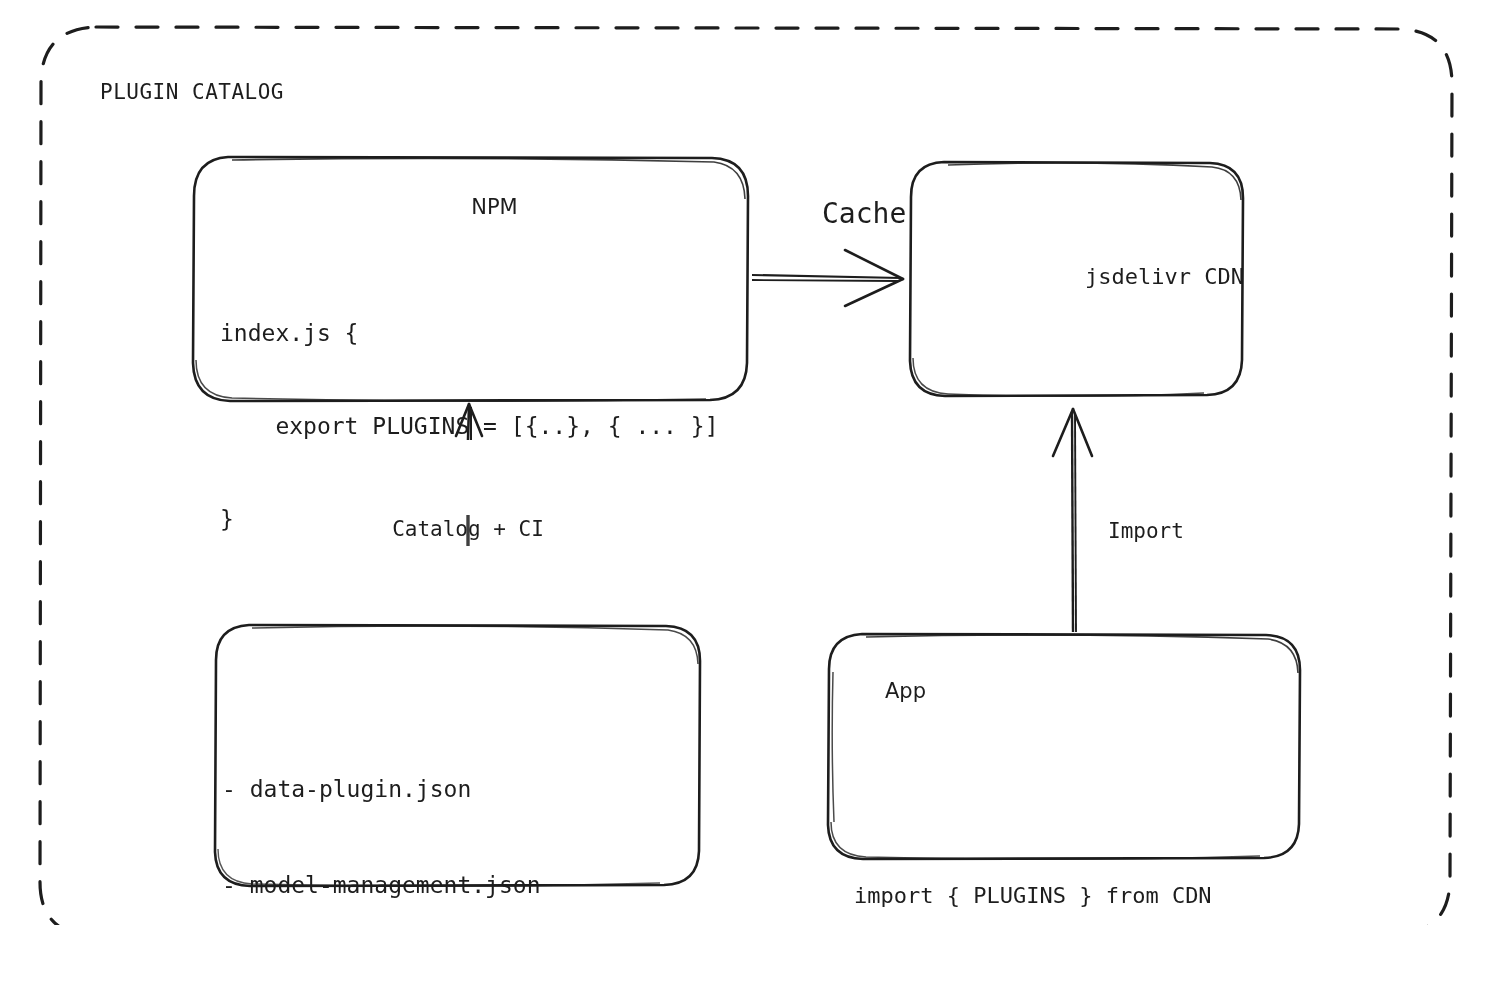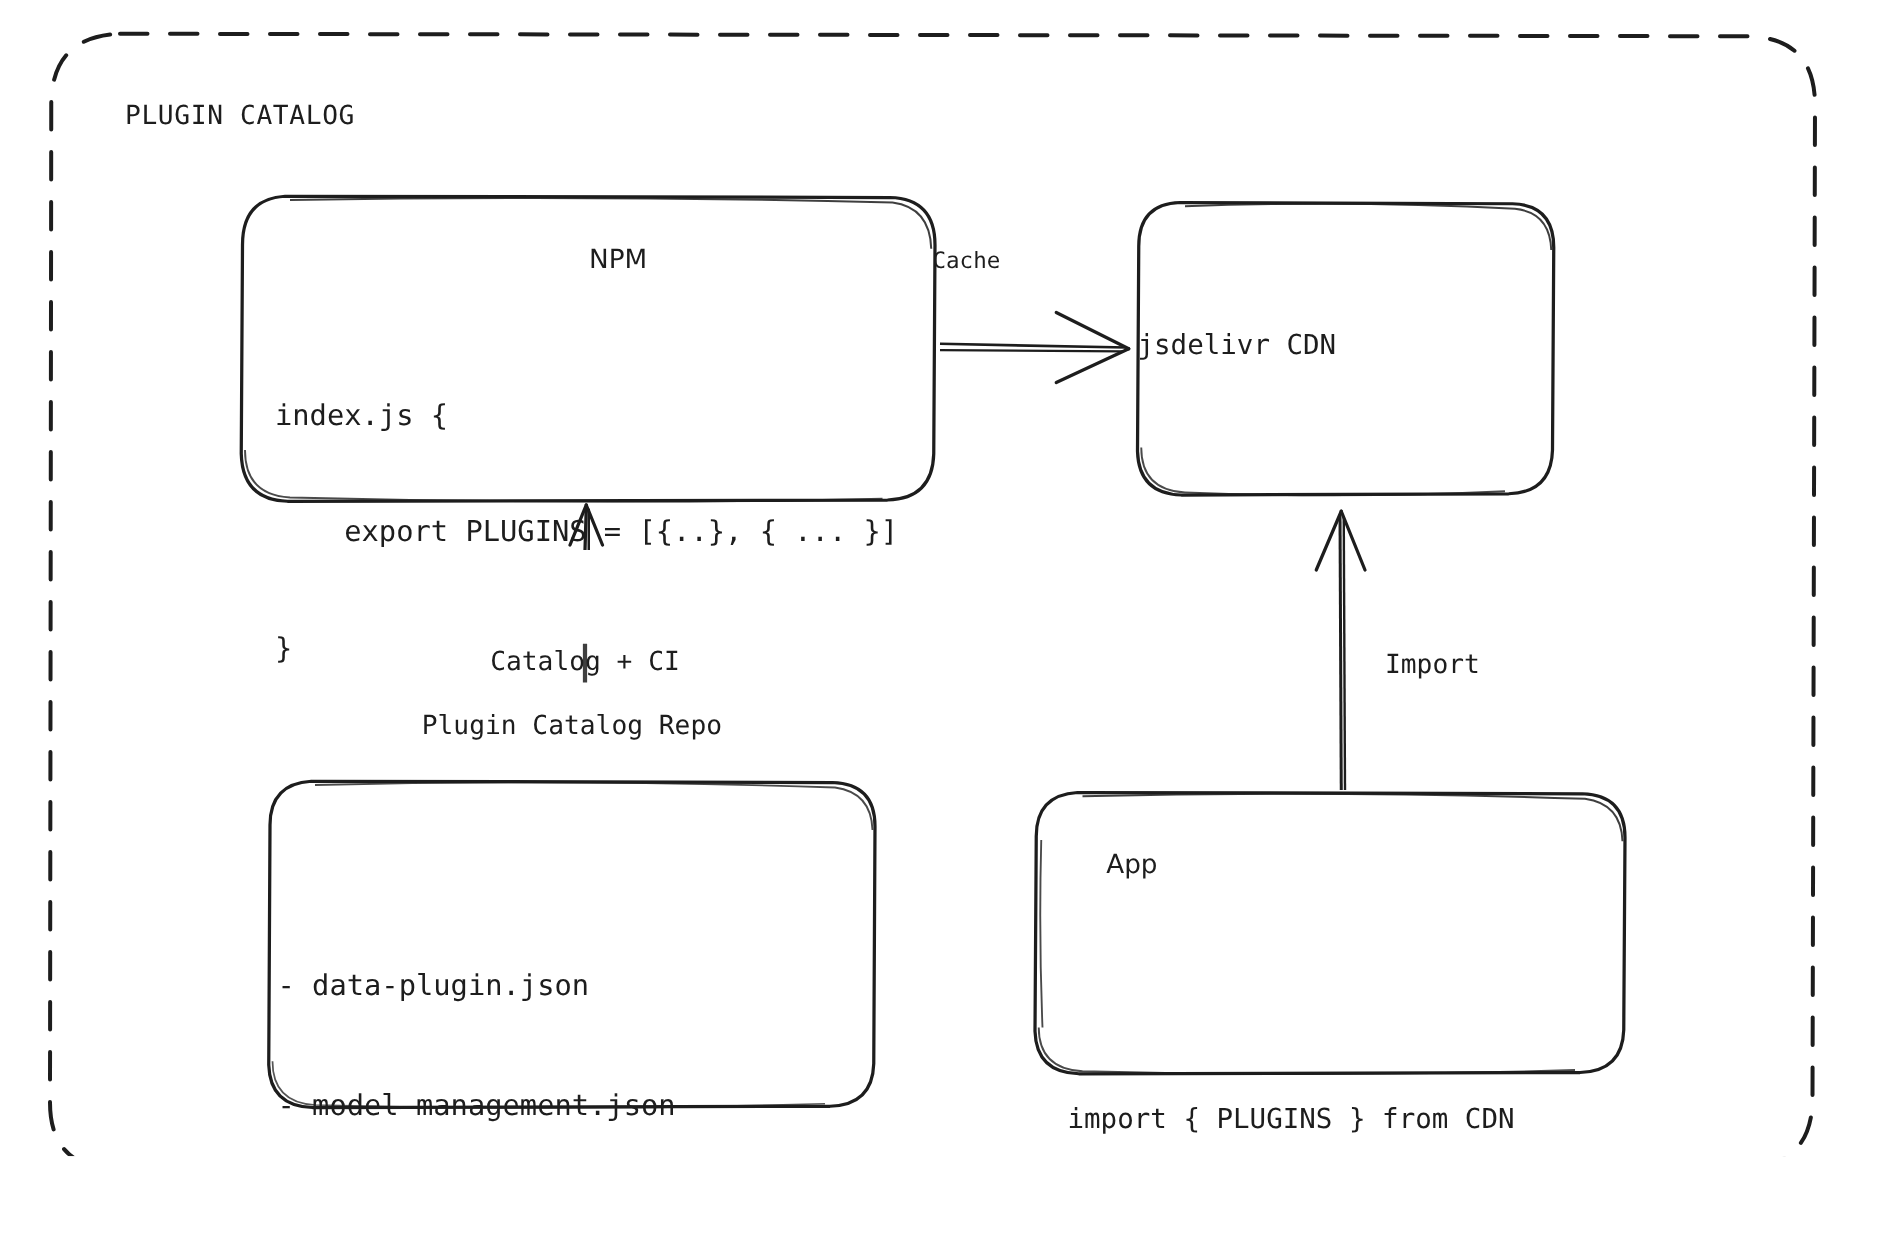--- a/index.html
+++ b/index.html
@@ -57,29 +57,29 @@
     top: 256px;
     font-size: 23px;
     line-height: 31px;
   }
 
   
   #cdn-title {
     left: 910px;
     top: 266px;
     width: 334px;
-    text-align: left;
+    text-align: right;
     font-size: 22px;
   }
 
   
   #cache-label {
-    left: 746px;
+    left: 822px;
     top: 200px;
-    font-size: 18px;
+    font-size: 28px;
   }
   #import-label {
     left: 1108px;
     top: 521px;
     font-size: 21px;
   }
   #build-label {
     left: 331px;
     top: 449px;
     width: 274px;
@@ -193,21 +193,20 @@
   <div class="txt" id="cdn-title">jsdelivr CDN</div>
 
   <div class="txt" id="cache-label">Cache</div>
 
   <div class="txt" id="import-label">Import</div>
 
   <div class="txt" id="build-label">
     <div>Catalog + CI</div>
   </div>
 
-  <div class="txt" id="repo-title">Plugin Catalog Repo</div>
 
   <div class="txt" id="repo-files">
     <div>- data-plugin.json</div>
     <div>- model-management.json</div>
     <div>...</div>
   </div>
 
   <div class="txt sans" id="app-title">App</div>
 
   <div class="txt" id="app-code">

